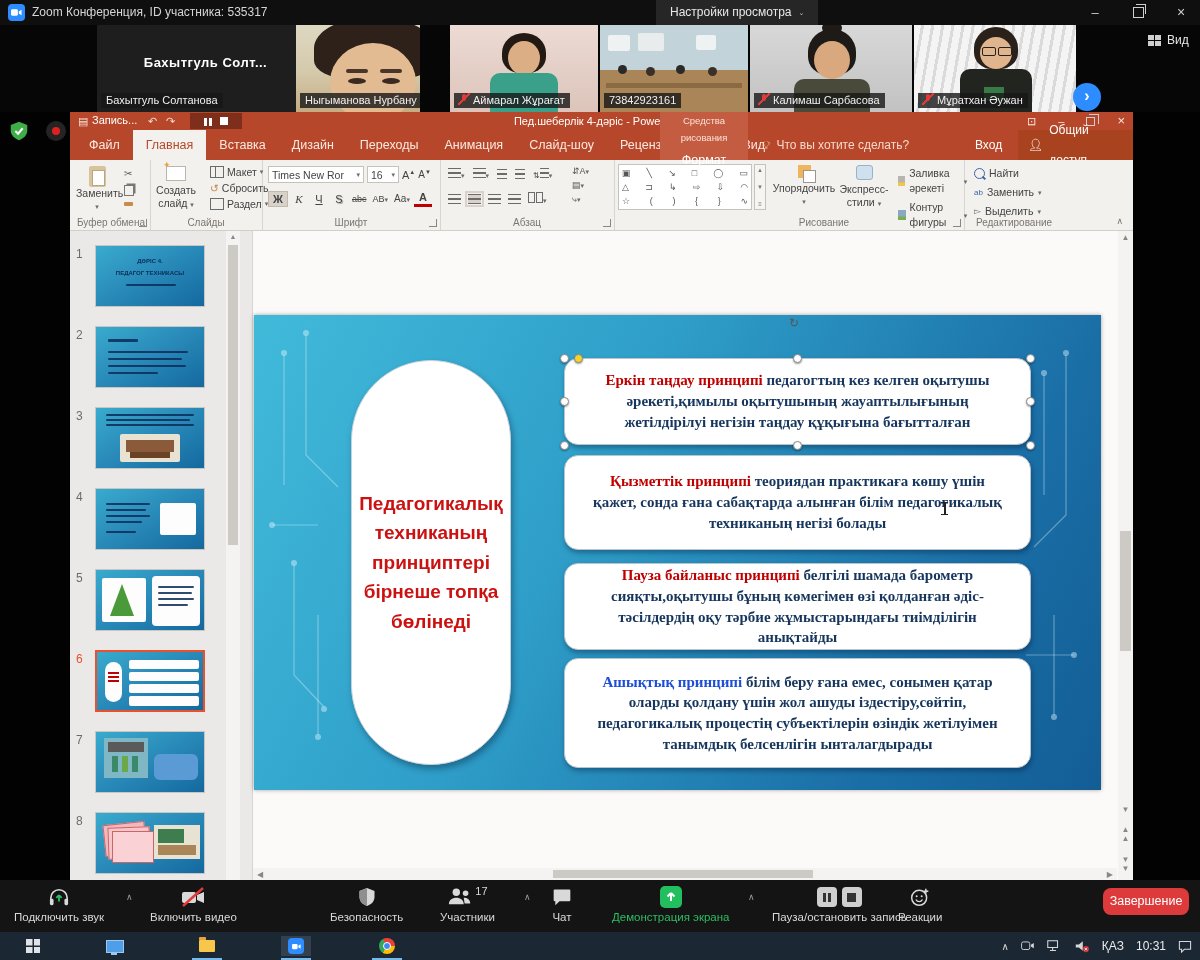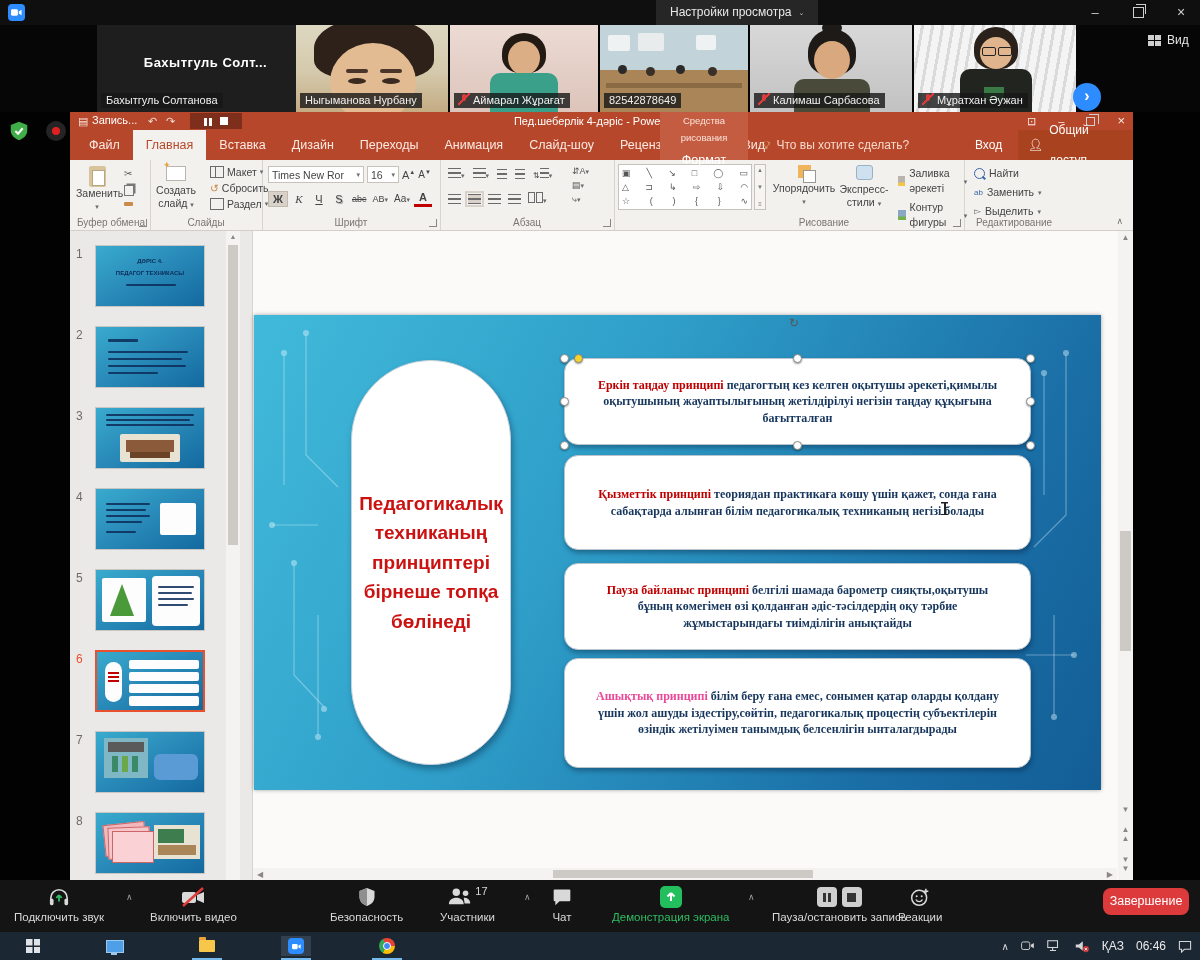--- a/index.html
+++ b/index.html
@@ -105,23 +105,23 @@
   .tb{position:absolute;background:rgba(12,44,88,.85);height:2px;border-radius:1px;}
   .twhite{position:absolute;background:#fdfdfd;border-radius:2px;}
   #panel-scroll{position:absolute;left:156px;top:0;width:14px;height:649px;background:#f4f3f1;}
   #panel-scroll .pthumb{position:absolute;left:2px;top:14px;width:10px;height:300px;background:#cdcac6;}
   #canvas{position:absolute;left:183px;top:0;width:864px;height:649px;background:#fbfaf9;}
   #vscroll{position:absolute;left:1048px;top:0;width:15px;height:649px;background:#f4f3f1;color:#8a8784;font-size:8px;text-align:center;}
   #hscroll{position:absolute;left:183px;top:637px;width:864px;height:12px;background:#f4f3f1;color:#8a8784;font-size:8px;}
 
   
   #slide{position:absolute;left:1px;top:84px;width:847px;height:475px;background:linear-gradient(118deg,#41bada 0%,#2f9fc9 38%,#1a6ea6 78%,#135d95 100%);box-shadow:0 0 4px rgba(0,0,0,.35);}
-  .sbox{position:absolute;background:#fff;border:1px solid #b9c4cc;border-radius:14px;box-shadow:1px 3px 5px rgba(0,25,55,.38);display:flex;align-items:center;justify-content:center;padding:6px 24px;box-sizing:border-box;text-align:center;font-family:"Liberation Serif",serif;font-weight:bold;color:#17365d;font-size:12px;line-height:1.38;}
+  .sbox{position:absolute;background:#fff;border:1px solid #b9c4cc;border-radius:14px;box-shadow:1px 3px 5px rgba(0,25,55,.38);display:flex;align-items:center;justify-content:center;padding:6px 24px;box-sizing:border-box;text-align:center;font-family:"Liberation Serif",serif;font-weight:bold;color:#17365d;font-size:15px;line-height:1.38;}
   .sbox .lead{color:#c00000;}
-  #sb4 .lead{color:#ec4899;}
+  #sb4 .lead{color:#1d4ed8;}
   #leftpill{position:absolute;left:97px;top:45px;width:160px;height:405px;background:#fff;border-radius:80px;border:1px solid #c8d2da;box-shadow:2px 4px 6px rgba(0,25,55,.38);display:flex;align-items:center;justify-content:center;text-align:center;padding:0 14px;box-sizing:border-box;font-weight:bold;font-size:19px;line-height:1.55;color:#cc1111;}
   .hdl{position:absolute;width:7px;height:7px;border-radius:50%;background:#fff;border:1px solid #8a8a8a;box-shadow:0 1px 2px rgba(0,0,0,.4);z-index:6;}
   .hdl.yellow{background:#f5d327;}
   #rotate-h{position:absolute;left:535px;top:1px;color:#555;font-size:12px;z-index:6;}
   #ibeam{position:absolute;left:686px;top:186px;width:9px;height:15px;z-index:7;}
   #ibeam:before{content:"";position:absolute;left:4px;top:2px;width:1.5px;height:11px;background:#222;}
   #ibeam:after{content:"";position:absolute;left:1px;top:1px;width:7px;height:13px;background:
     linear-gradient(#222,#222) top center/7px 1.5px no-repeat,
     linear-gradient(#222,#222) bottom center/7px 1.5px no-repeat;}
 
@@ -163,37 +163,38 @@
 
 <div id="root">
 
   <div id="ztitle">
     <div id="zapp-icon">
       <svg width="11" height="9" viewBox="0 0 24 18">
           <rect x="0" y="2" width="15" height="14" rx="3" fill="#fff"></rect>
           <path d="M17 7l6-4v12l-6-4z" fill="#fff"></path>
         </svg>
     </div>
+    <div id="ztitle-text">Zoom Конференция, ID участника: 535317</div>
     <div id="view-settings">
       <span>Настройки просмотра</span>
         <span class="dd" style="color:#bbb">⌄</span>
     </div>
     <div class="winbtn" style="left:1078px">–</div>
     <div class="winbtn" style="left:1121px"><span class="sq"></span></div>
     <div class="winbtn" style="left:1164px;font-size:14px">×</div>
   </div>
 
   <div id="strip">
     <div class="tile" style="left:97px;width:217px">
       <div class="center-name">Бахытгуль  Солт...</div>
       <div class="vlabel">
           <span>Бахытгуль Солтанова</span>
         </div>
     </div>
-    <div class="tile active-tile" style="left:296px;width:152px;background:#c2410c">
+    <div class="tile active-tile" style="left:296px;width:124px;background:#c2410c">
       <div class="art">
         <div style="position:absolute;inset:0;background:linear-gradient(180deg,#ded8c2 0%,#d4c9ab 55%,#c4ab83 100%)"></div>
         <div class="hair" style="left:18px;top:-8px;width:120px;height:62px;border-radius:50% 50% 30% 30%;background:#2e211a"></div>
         <div class="face" style="left:34px;top:18px;width:86px;height:78px;background:#e3bb92"></div>
         <div style="position:absolute;left:50px;top:44px;width:22px;height:4px;border-radius:2px;background:#4a352a"></div>
         <div style="position:absolute;left:84px;top:44px;width:22px;height:4px;border-radius:2px;background:#4a352a"></div>
         <div style="position:absolute;left:52px;top:53px;width:18px;height:6px;border-radius:50%;background:#3a2a20"></div>
         <div style="position:absolute;left:86px;top:53px;width:18px;height:6px;border-radius:50%;background:#3a2a20"></div>
       </div>
       <div class="vlabel">
@@ -218,21 +219,21 @@
         <div class="twhite" style="left:8px;top:10px;width:22px;height:16px;background:#eef2f2"></div>
         <div class="twhite" style="left:38px;top:8px;width:26px;height:18px;background:#e8ecec"></div>
         <div class="twhite" style="left:96px;top:10px;width:20px;height:15px;background:#eef2f2"></div>
         <div style="position:absolute;left:18px;top:40px;width:9px;height:9px;border-radius:50%;background:#2a2a2a"></div>
         <div style="position:absolute;left:46px;top:42px;width:9px;height:9px;border-radius:50%;background:#3a3028"></div>
         <div style="position:absolute;left:76px;top:40px;width:9px;height:9px;border-radius:50%;background:#2a2a2a"></div>
         <div style="position:absolute;left:108px;top:42px;width:9px;height:9px;border-radius:50%;background:#3a3028"></div>
         <div style="position:absolute;left:6px;top:58px;width:136px;height:5px;background:#8a6a42"></div>
       </div>
       <div class="vlabel">
-          <span>82542878649</span>
+          <span>73842923161</span>
         </div>
     </div>
     <div class="tile" style="left:914px;width:162px;background:#f0f0f0">
       <div class="art">
         <div style="position:absolute;inset:0;background:repeating-linear-gradient(100deg,#f4f4f4 0 7px,#dadada 7px 10px)"></div>
         <div class="hair" style="left:60px;top:2px;width:44px;height:42px;background:#2a211a"></div>
         <div class="face" style="left:66px;top:12px;width:32px;height:32px;background:#e0b48c"></div>
         <div style="position:absolute;left:68px;top:22px;width:12px;height:7px;border:1.5px solid #222;border-radius:2px"></div>
         <div style="position:absolute;left:84px;top:22px;width:12px;height:7px;border:1.5px solid #222;border-radius:2px"></div>
         <div class="shirt" style="left:46px;top:44px;width:72px;height:44px;background:#22241f"></div>
@@ -790,21 +791,21 @@
           </svg>
       </span>
       <span class="trayic">
         <svg width="16" height="14" viewBox="0 0 20 18">
             <path d="M2 7h4l5-4v12l-5-4H2z" fill="#eaeaea"></path>
             <circle cx="15" cy="13" r="4" fill="#e03a3a"></circle>
             <path d="M13.4 11.4l3.2 3.2m0-3.2l-3.2 3.2" stroke="#fff" stroke-width="1.2"></path>
           </svg>
       </span>
       <span>ҚАЗ</span>
-      <span>06:46</span>
+      <span>10:31</span>
       <span class="trayic">
         <svg width="14" height="13" viewBox="0 0 20 18">
             <path d="M2 2h16v11H9l-4 4v-4H2z" stroke="#eaeaea" stroke-width="1.5" fill="none"></path>
           </svg>
       </span>
     </div>
   </div>
 </div>
 
 </body></html>

